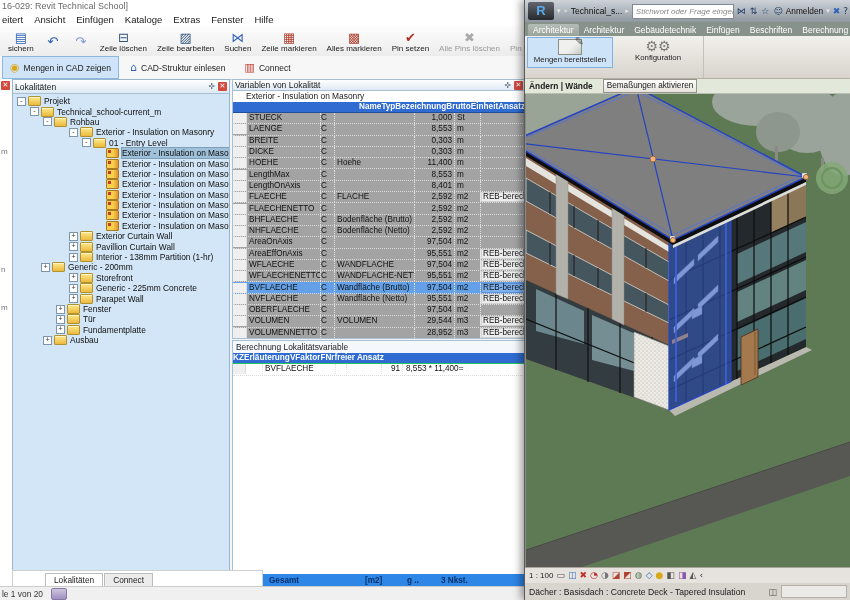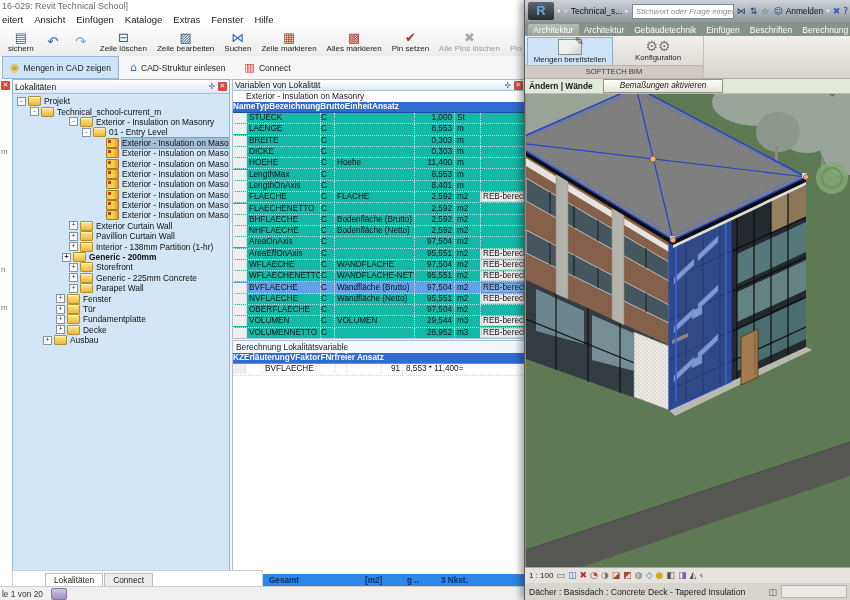--- a/index.html
+++ b/index.html
@@ -47,35 +47,35 @@
   .titem .exp{flex:none;width:7px;height:7px;border:1px solid #7e96a8;background:#fff;
               font-size:7px;line-height:5px;text-align:center;margin-right:2px;color:#333;}
   .titem .exp:empty{visibility:hidden;}
   .titem .ico{flex:none;width:11px;height:8px;margin-right:3px;border-radius:1px;}
   .titem.folder .ico{background:linear-gradient(#ffe88c,#eab93e);border:1px solid #b2922c;
                      box-shadow:inset 0 1px 0 #fff4c6;}
   .titem.leaf .ico{background:linear-gradient(90deg,#f6d24c 55%,#e6922e);border:1px solid #a87a22;position:relative;}
   .titem.leaf .ico::after{content:"";position:absolute;left:1px;top:1px;width:3px;height:3px;background:#c93a2e;}
   .titem.active .t-label{background:#9fc0d8;outline:1px solid #7aa0bc;}
 
-  #var-panel{position:absolute;left:232px;top:79px;width:292px;height:258px;background:#14b8a6;
+  #var-panel{position:absolute;left:232px;top:79px;width:292px;height:258px;background:#a3a3a3;
              border:1px solid #a8c0d4;display:flex;flex-direction:column;overflow:hidden;}
   #var-subtitle{height:11px;font-size:8.4px;color:#222;padding-left:13px;line-height:11px;background:#fff;}
   .vrow{display:flex;height:10.3px;align-items:center;font-size:8.2px;color:#111;
         border-bottom:1px dotted #dadada;}
   .vrow span{display:block;overflow:hidden;white-space:nowrap;height:10px;line-height:10px;}
   .vrow .c0{width:13px;background:#efefef;border-right:1px solid #ddd;flex:none;}
   .vrow .c1{width:71px;padding-left:2px;flex:none;}
   .vrow .c2{width:13px;flex:none;border-left:1px dotted #e2e2e2;}
   .vrow .c3{width:77px;flex:none;border-left:1px dotted #e2e2e2;padding-left:2px;}
   .vrow .c4{width:37px;flex:none;text-align:right;padding-right:2px;border-left:1px dotted #e2e2e2;}
   .vrow .c5{width:23px;flex:none;padding-left:2px;border-left:1px dotted #e2e2e2;}
   .vrow .c6{width:50px;flex:none;border-left:1px dotted #e2e2e2;padding-left:2px;}
   .vrow .c6:not(:empty){background:#ececec;box-shadow:inset 0 0 0 1px #d2d2d2;}
-  .vrow.vhead{background:#2f6bd0;color:#fff;font-weight:bold;border-bottom:1px solid #1f4da0;}
+  .vrow.vhead{background:#2f6bd0;color:#fff;font-weight:bold;border-bottom:1px solid #1f4da0;justify-content:flex-end;}
   .vrow.active{background:#63a0e8;}
   .vrow.active .c6:not(:empty){background:#7db2ee;box-shadow:inset 0 0 0 1px #5a90d8;}
   #var-tabs{height:13px;display:flex;align-items:flex-end;background:#f0f0f0;border-top:1px solid #cfcfcf;padding-left:2px;gap:1px;}
 
   #calc-panel{position:absolute;left:232px;top:340px;width:292px;height:245px;background:#fff;
               border:1px solid #a8c0d4;overflow:hidden;}
   #calc-title{height:12px;font-size:8.4px;color:#222;padding-left:3px;line-height:12px;background:#f4f8fc;}
   .crow{display:flex;height:10.3px;align-items:center;font-size:8.2px;color:#111;border-bottom:1px dotted #dadada;}
   .crow span{display:block;overflow:hidden;white-space:nowrap;height:10px;line-height:10px;flex:none;}
   .crow .k0{width:12px;background:#efefef;border-right:1px solid #ddd;}
@@ -130,21 +130,21 @@
   .icon-mengen{width:22px;height:14px;background:linear-gradient(135deg,#f0f0ee 55%,#c9c9c4);
                border:1px solid #909088;position:relative;}
   .icon-mengen::after{content:"✎";position:absolute;right:-3px;top:-5px;font-size:11px;color:#555;}
   .icon-config{font-size:14px;line-height:14px;color:#7a7a74;}
   #r-strip{position:absolute;left:0;bottom:0;width:178px;height:12px;background:#cfcbc4;
            border-top:1px solid #bab6ae;font-size:7.6px;color:#3a3a3a;text-align:center;line-height:12px;}
   #r-options{height:14px;background:#e2e9db;border-bottom:1px solid #b8bfb2;display:flex;
              align-items:center;font-size:8.4px;color:#1a1a1a;padding:0 4px;gap:10px;flex:none;}
   #r-context{font-weight:bold;white-space:nowrap;}
   #r-optbtn{background:linear-gradient(#fdfdfb,#e6e3dc);border:1px solid #98948c;font-size:8.2px;
-            height:12px;line-height:11px;padding:0 16px;white-space:nowrap;font-style:italic;}
+            height:12px;line-height:11px;padding:0 3px;white-space:nowrap;}
   #r-view{flex:1;position:relative;background:#5e7a55;overflow:hidden;
           border-left:1px solid #8a8a86;border-right:1px solid #8a8a86;}
   #r-viewbar{height:15px;background:#e6e3de;border-top:1px solid #a8a49c;display:flex;
              align-items:center;font-size:8px;color:#222;gap:3px;padding:0 4px;flex:none;}
   #r-viewbar .vico{font-size:9px;line-height:9px;}
   #r-status{height:17px;background:#d8d4ce;display:flex;align-items:center;font-size:8.6px;
             color:#1a1a1a;padding:0 4px;gap:4px;flex:none;}
   #r-status .rs-text{flex:1;white-space:nowrap;overflow:hidden;}
   .rs-box{width:64px;height:11px;background:#eceae6;border:1px solid #b4b0a8;flex:none;}
   .rs-ico{font-size:9px;color:#555;flex:none;}
@@ -275,20 +275,25 @@
             <span class="ico"></span>
             <span class="t-label">Projekt</span>
           </div>
 
           <div class="titem folder" style="padding-left: 17px;">
             <span class="exp">-</span>
             <span class="ico"></span>
             <span class="t-label">Technical_school-current_m</span>
           </div>
 
+          <div class="titem folder" style="padding-left: 30px;">
+            <span class="exp">-</span>
+            <span class="ico"></span>
+            <span class="t-label">Rohbau</span>
+          </div>
 
 
           <div class="titem folder" style="padding-left: 56px;">
             <span class="exp">-</span>
             <span class="ico"></span>
             <span class="t-label">Exterior - Insulation on Masonry</span>
           </div>
 
           <div class="titem folder" style="padding-left: 69px;">
             <span class="exp">-</span>
@@ -355,21 +360,21 @@
             <span class="ico"></span>
             <span class="t-label">Pavillion Curtain Wall</span>
           </div>
 
           <div class="titem folder" style="padding-left: 56px;">
             <span class="exp">+</span>
             <span class="ico"></span>
             <span class="t-label">Interior - 138mm Partition (1-hr)</span>
           </div>
 
-          <div class="titem folder" style="padding-left: 49px; font-weight: bold;">
+          <div class="titem folder" style="padding-left: 28px;">
             <span class="exp">+</span>
             <span class="ico"></span>
             <span class="t-label">Generic - 200mm</span>
           </div>
 
           <div class="titem folder" style="padding-left: 56px;">
             <span class="exp">+</span>
             <span class="ico"></span>
             <span class="t-label">Storefront</span>
           </div>
@@ -397,25 +402,20 @@
             <span class="ico"></span>
             <span class="t-label">Tür</span>
           </div>
 
           <div class="titem folder" style="padding-left: 43px;">
             <span class="exp">+</span>
             <span class="ico"></span>
             <span class="t-label">Fundamentplatte</span>
           </div>
 
-          <div class="titem folder" style="padding-left: 43px;">
-            <span class="exp">+</span>
-            <span class="ico"></span>
-            <span class="t-label">Decke</span>
-          </div>
 
           <div class="titem folder" style="padding-left: 30px;">
             <span class="exp">+</span>
             <span class="ico"></span>
             <span class="t-label">Ausbau</span>
           </div>
         </div>
     </div>
 
     <div id="var-panel">
@@ -724,21 +724,20 @@
     <div id="r-ribbon">
       <div id="r-panel-group">
         <div class="r-big active" style="left:2px">
           <span class="icon-mengen"></span>
           <span>Mengen bereitstellen</span>
         </div>
         <div class="r-big" style="left:90px">
           <span class="icon-config glyph">⚙⚙</span>
           <span>Konfiguration</span>
         </div>
-        <div id="r-strip">SOFTTECH BIM</div>
       </div>
     </div>
 
     <div id="r-options">
       <span id="r-context">Ändern | Wände</span>
       <span id="r-optbtn">Bemaßungen aktivieren</span>
     </div>
 
     <div id="r-view">
       <svg width="324" height="476" viewBox="0 0 324 476">

